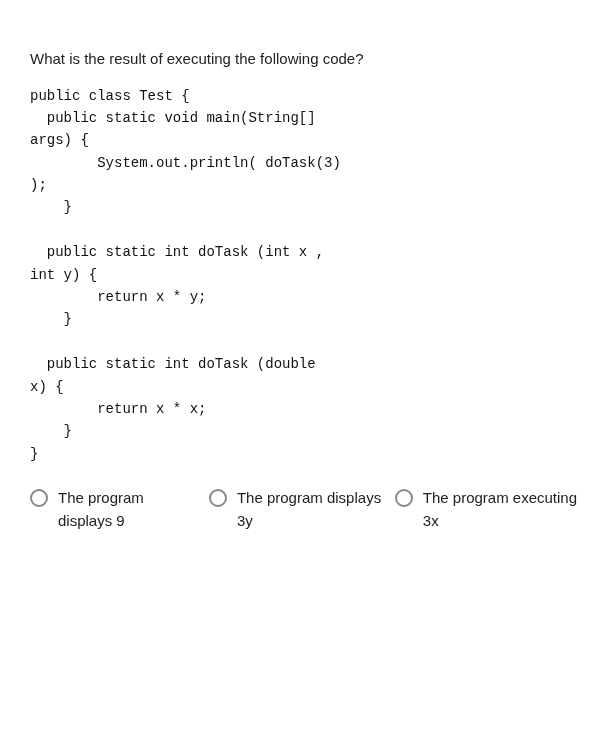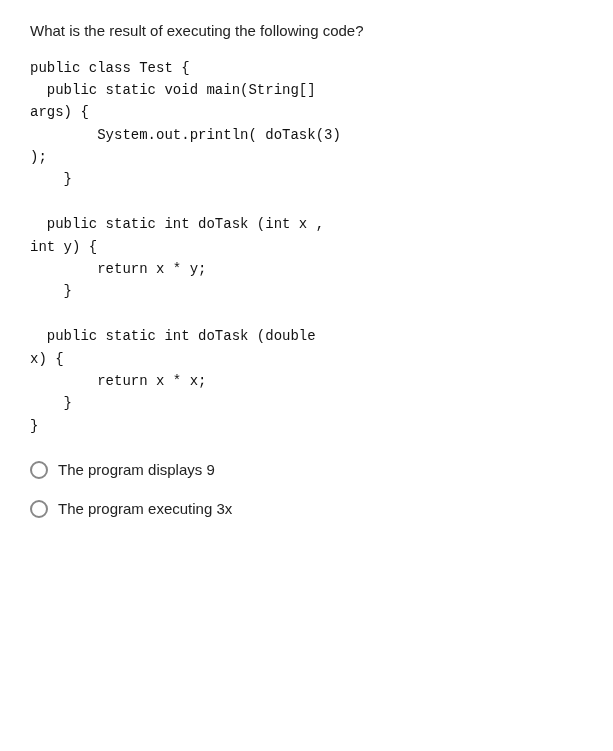--- a/index.html
+++ b/index.html
@@ -15,35 +15,36 @@
       min-height: 751px;
       padding: 20px 30px;
       color: #222;
     }
 
     .question-text {
       font-size: 15px;
       color: #222;
       margin-bottom: 14px;
       line-height: 1.5;
+      margin-top: 28px;
     }
 
     .code-block {
       font-family: 'Courier New', Courier, monospace;
       font-size: 14px;
       color: #111;
       line-height: 1.6;
       margin-bottom: 22px;
       white-space: pre;
     }
 
     .options {
       display: flex;
-      flex-direction: column;
-      gap: 16px;
+      flex-direction: row;
+      gap: 7px;
       margin-top: 10px;
     }
 
     .option-item {
       display: flex;
       align-items: flex-start;
       gap: 10px;
       font-size: 15px;
       color: #222;
       line-height: 1.5;
@@ -87,15 +88,19 @@
     }
 }</div>
 
 <div class="options">
   <div class="option-item">
     <span class="radio-circle"></span>
     <span class="option-label">The program displays 9</span>
   </div>
   <div class="option-item">
     <span class="radio-circle"></span>
+    <span class="option-label">The program displays 3y</span>
+  </div>
+  <div class="option-item">
+    <span class="radio-circle"></span>
     <span class="option-label">The program executing 3x</span>
   </div>
 </div>
 
 </body></html>

